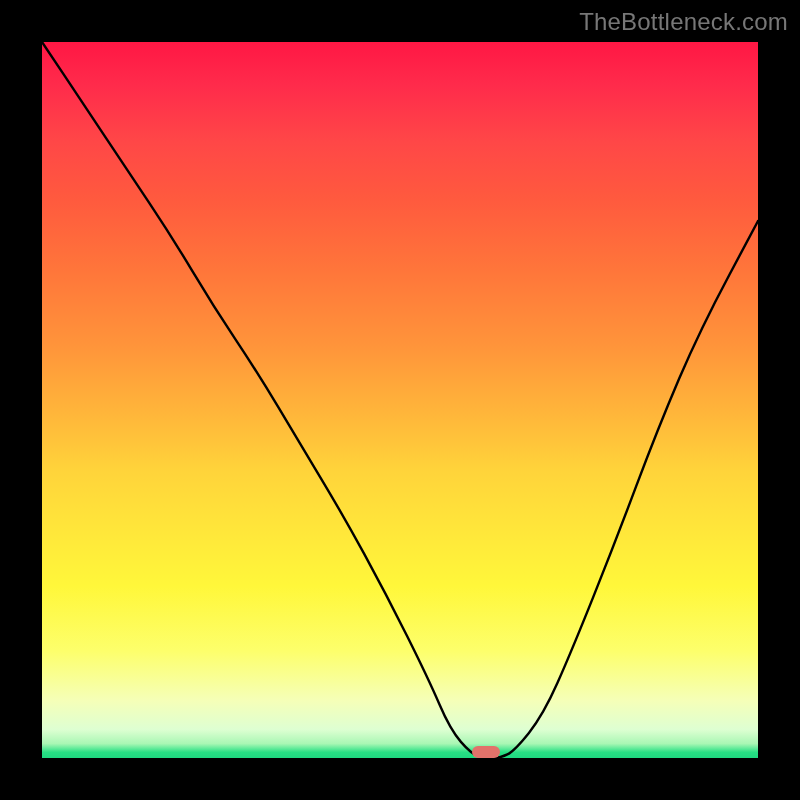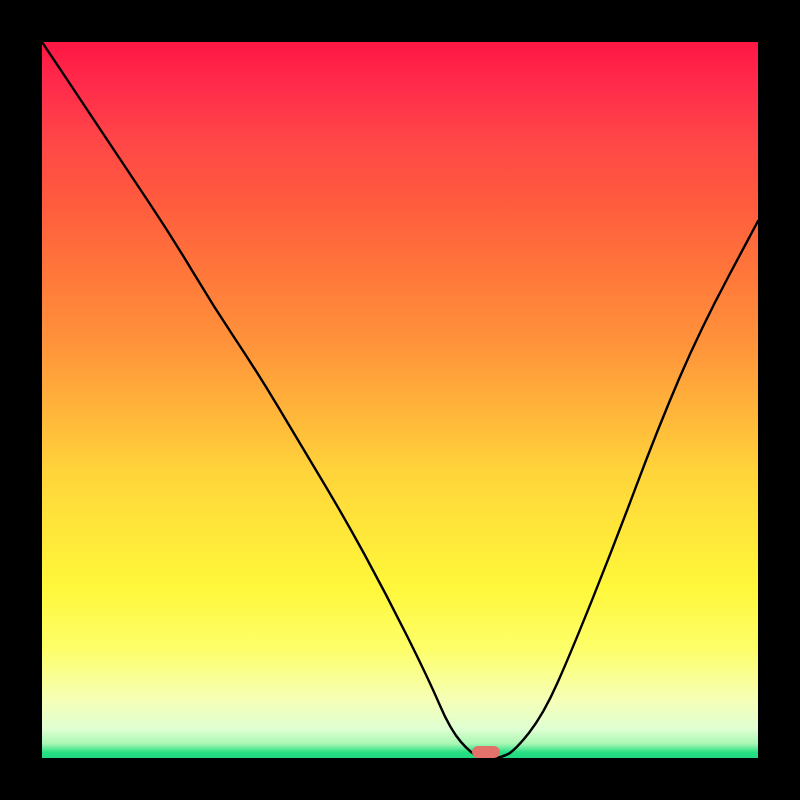--- a/index.html
+++ b/index.html
@@ -80,20 +80,21 @@
     border-radius: 6px;
     background: #e2726a;
     transform: translate(-50%, -50%);
   }
 </style>
 </head>
 <body>
 
 <div class="frame">
 
+  <div class="watermark">TheBottleneck.com</div>
 
   <div class="plot">
     <div class="gradient"></div>
 
     <svg class="curve-svg" viewBox="0 0 716 716" preserveAspectRatio="none">
       <path class="curve-path" d="M 0.0 0.0 Q 0.0 0.0 21.5 32.2 Q 43.0 64.4 64.4 96.7 Q 85.9 128.9 107.4 161.1 Q 128.9 193.3 150.4 229.1 Q 171.8 264.9 193.3 297.1 Q 214.8 329.4 236.3 365.2 Q 257.8 401.0 279.2 436.8 Q 300.7 472.6 322.2 511.9 Q 343.7 551.3 365.2 594.3 Q 386.6 637.2 397.4 662.3 Q 408.1 687.4 418.9 699.9 Q 429.6 712.4 436.8 714.2 Q 443.9 716.0 451.1 716.0 Q 458.2 716.0 465.4 712.4 Q 472.6 708.8 486.9 690.9 Q 501.2 673.0 515.5 640.8 Q 529.8 608.6 551.3 554.9 Q 572.8 501.2 594.3 443.9 Q 615.8 386.6 637.2 336.5 Q 658.7 286.4 687.4 232.7 T 716.0 179.0"></path>
     </svg>
 
     <div class="min-marker" style="left: 62%; top: 99.2%; background: rgb(226, 114, 106);"></div>
   </div>

